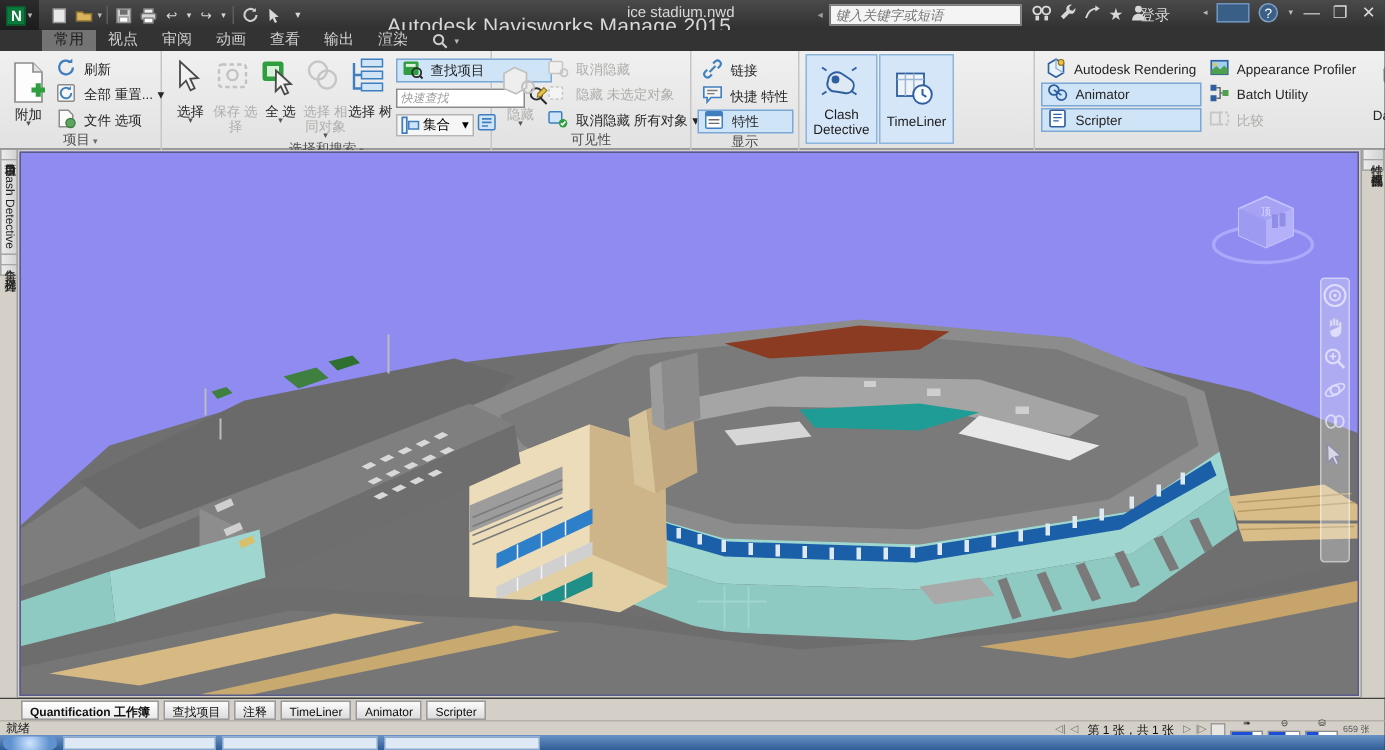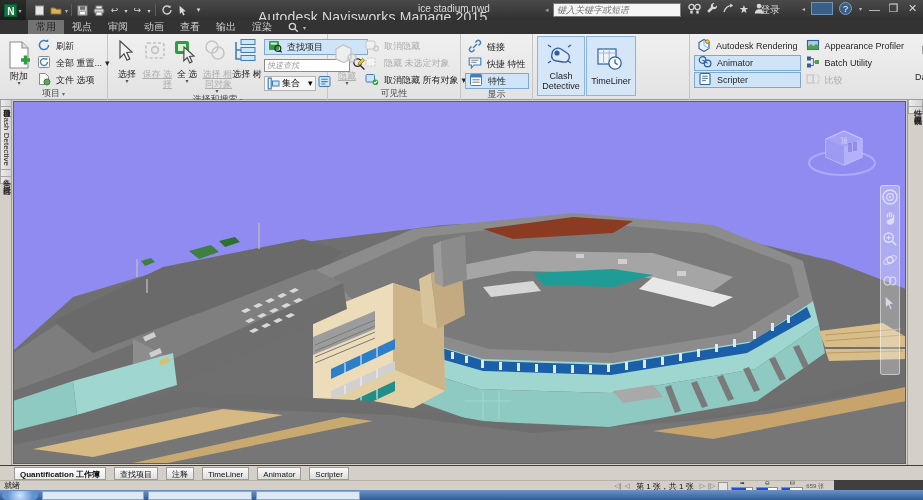--- a/index.html
+++ b/index.html
@@ -50,24 +50,24 @@
     display:flex; }
   .panel { height:66px; position:relative; border-right:1px solid #c6c6c6;
     display:flex; flex-direction:column; }
   .panel-body { flex:1; display:flex; align-items:flex-start; padding:3px 4px 0 4px; }
   .panel-title { height:12px; font-size:9px; color:#4d4d4d; text-align:center;
     line-height:11px; }
   .panel-title .pcar { font-size:6px; color:#6a6a6a; margin-left:2px; }
 
   .bigbtn { width:44px; display:flex; flex-direction:column; align-items:center;
     padding-top:1px; }
-  .bigbtn .lbl { font-size:9px; color:#262626; text-align:right; line-height:10px;
+  .bigbtn .lbl { font-size:9px; color:#262626; text-align:center; line-height:10px;
     margin-top:1px; }
   .bigbtn .car { font-size:6px; color:#555; line-height:5px; }
-  .bigbtn.dis .lbl { color:#aeaeab;text-decoration:underline; }
+  .bigbtn.dis .lbl { color:#aeaeab; }
 
   .smallcol { display:flex; flex-direction:column; gap:1px; padding-top:1px; }
   .smallbtn { display:flex; align-items:center; gap:3px; height:16px; padding:0 3px;
     font-size:9px; color:#262626; white-space:nowrap; }
   .smallbtn.dis { color:#adadaa; }
   .smallbtn.sel { background:#cfe4f7; border:1px solid #7da8d4; height:16px; }
 
   .ico { width:16px; height:16px; display:inline-block; flex:none; position:relative; }
   .ico svg { display:block; }
   .ico32 { width:30px; height:30px; }
@@ -103,27 +103,27 @@
   
   .viewcube { position:absolute; right:26px; top:20px; width:76px; height:60px; }
   .navbar { position:absolute; right:6px; top:84px; width:20px; height:190px;
     background:rgba(245,245,250,.30); border:1px solid rgba(255,255,255,.45);
     border-radius:3px; display:flex; flex-direction:column; align-items:center;
     padding-top:3px; gap:5px; }
   .navbar .nb { width:16px; height:16px; opacity:.72; }
 
   
   .btabs { position:absolute; left:0; top:466px; width:923px; height:14px;
-    background:#d4d0c8; display:flex; align-items:center; gap:8px; padding-left:14px; }
+    background:#d4d0c8; display:flex; align-items:center; gap:3px; padding-left:14px; }
   .btab { font-size:8px; color:#101010; background:linear-gradient(#fbfbfb,#dcdcdc);
     border:1px solid #9a9a9a; padding:1px 5px; height:13px; line-height:11px; }
   .btab.active { background:linear-gradient(#ffffff,#e9e9e9); font-weight:bold; }
 
   
-  .status { position:absolute; left:0; top:480px; width:834px; height:10px;
+  .status { position:absolute; left:0; top:480px; width:923px; height:10px;
     background:#d4d0c8; border-top:1px solid #b6b2aa; display:flex; align-items:center; }
   .status .ready { font-size:8px; color:#121212; padding-left:4px; }
   .st-right { position:absolute; right:10px; top:0; height:10px; display:flex;
     align-items:center; gap:3px; }
   .st-nav { display:flex; align-items:center; gap:1px; color:#777; font-size:7px; }
   .pagebox { font-size:8px; color:#101010; padding:0 3px; white-space:nowrap; }
   .stsq { width:10px; height:9px; background:#e8e6e0; border:1px solid #9a9a9a; }
   .pbar { width:22px; height:4px; background:#fff; border:1px solid #8d8d8d; position:relative; }
   .pbar i { position:absolute; left:0; top:0; bottom:0; background:#1c4fd8; display:block; }
   .pgrp { display:flex; flex-direction:column; align-items:center; gap:1px; }

